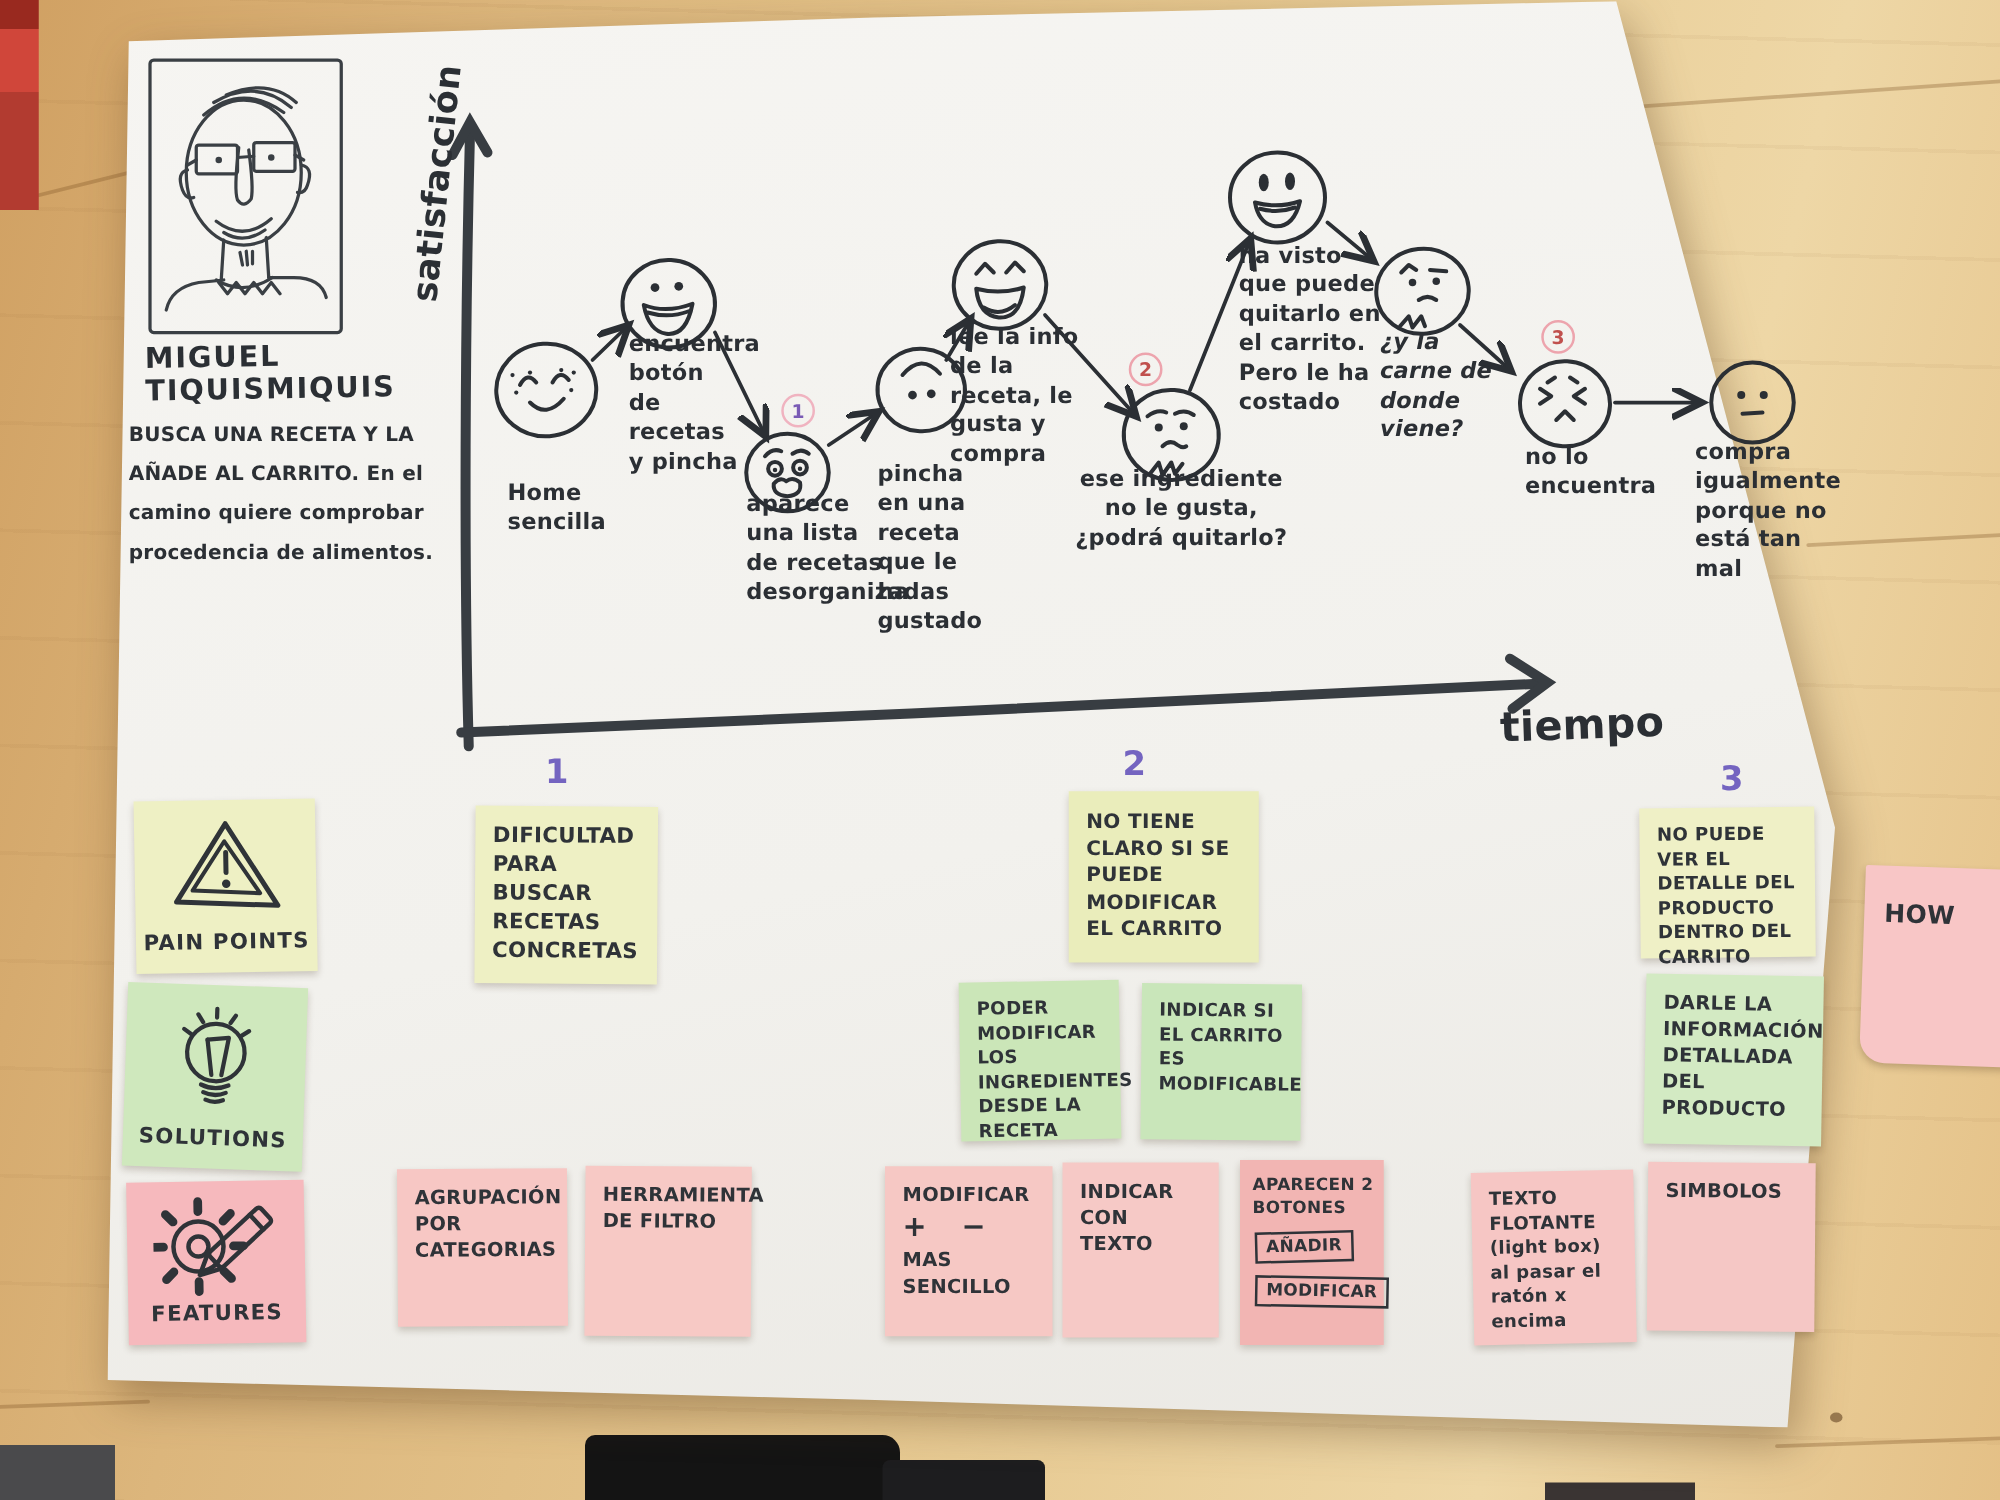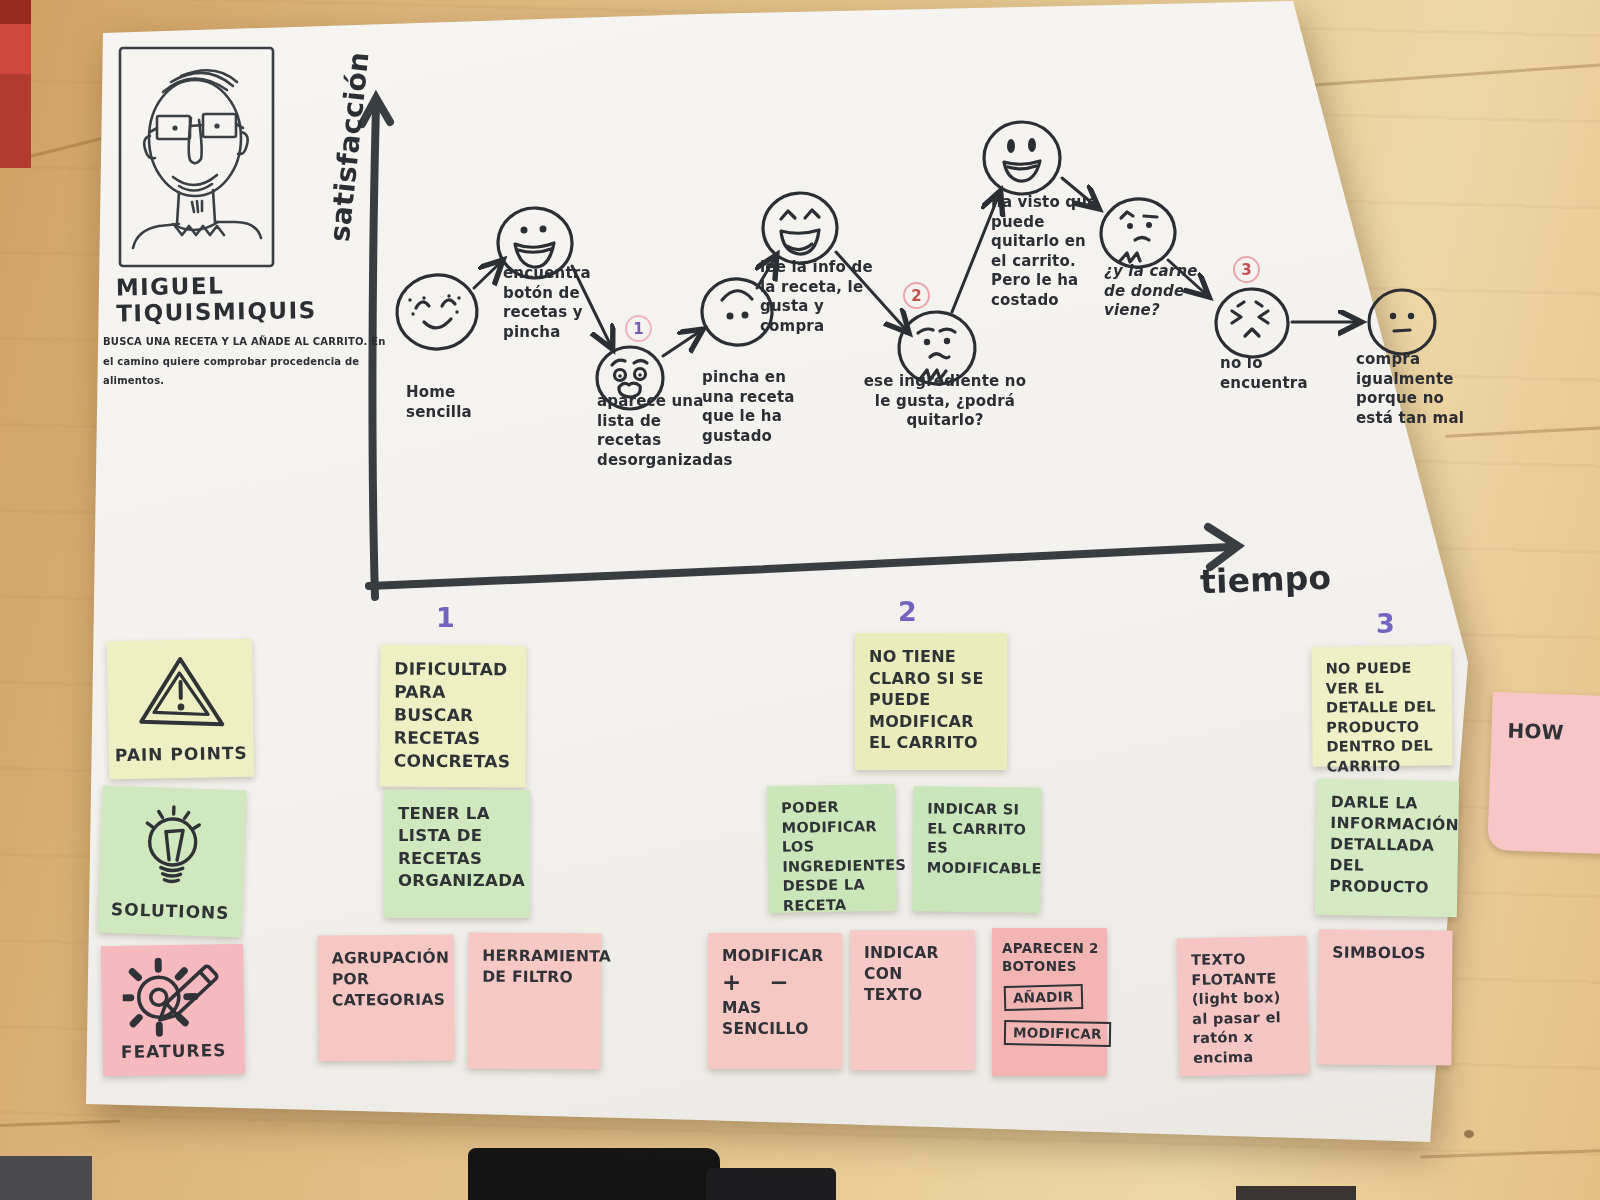--- a/index.html
+++ b/index.html
@@ -14,23 +14,23 @@
     clip-path:polygon(103px 33px,700px 14px,1293px 1px,1468px 662px,1430px 1142px,700px 1120px,86px 1104px);}
   .stage{position:absolute;inset:0;z-index:3;}
   .overlay{position:absolute;left:0;top:0;pointer-events:none;}
   .overlay .face ellipse,.overlay .face path,.overlay .face circle{fill:none;stroke:#2b2f34;stroke-width:3.2;stroke-linecap:round;stroke-linejoin:round;}
   .overlay .face .dot{fill:#2b2f34;stroke:none;}
   .overlay .axis{fill:none;stroke:#383d42;stroke-width:8;stroke-linecap:round;}
   .overlay .arrow{fill:none;stroke:#2b2f34;stroke-width:3;stroke-linecap:round;}
   .overlay .sketch path,.overlay .sketch rect,.overlay .sketch ellipse,.overlay .sketch circle{fill:none;stroke:#3a3f44;stroke-width:2.6;stroke-linecap:round;stroke-linejoin:round;}
   .overlay .sketch .dot{fill:#3a3f44;stroke:none;}
   .hand{color:#2b2f34;font-weight:600;letter-spacing:.2px;}
-  .cap{position:absolute;font-size:15px;line-height:1.3;}
+  .cap{position:absolute;font-size:18px;line-height:1.3;}
   .persona-name{position:absolute;left:116px;top:272px;width:280px;font-size:23px;letter-spacing:1.5px;transform:rotate(-1deg);}
-  .persona-desc{position:absolute;left:103px;top:332px;width:292px;font-size:10px;line-height:1.95;}
+  .persona-desc{position:absolute;left:103px;top:332px;width:292px;font-size:16px;line-height:1.95;}
   .ylabel{position:absolute;left:252px;top:128px;width:195px;font-size:28px;transform:rotate(-84deg);}
   .xlabel{position:absolute;left:1200px;top:560px;font-size:33px;transform:rotate(-2deg);}
   .colnum{position:absolute;color:#7464c0;font-size:27px;font-weight:600;}
   .marker{position:absolute;width:27px;height:27px;border:2px solid #eda4ad;border-radius:50%;
     color:#c0504d;font-size:15px;font-weight:700;display:flex;align-items:center;justify-content:center;box-sizing:border-box;}
   .note{position:absolute;box-sizing:border-box;padding:13px 10px 8px 14px;font-weight:700;color:#2f3338;
     box-shadow:0 3px 6px rgba(60,40,20,.22);line-height:1.35;letter-spacing:.3px;font-size:16.5px;}
   .note.cat{display:flex;flex-direction:column;align-items:center;justify-content:space-between;padding:12px 6px 12px;text-align:center;}
   .note.cat .lbl{font-size:17px;letter-spacing:1px;}
   .hand-box{border:2.5px solid #2f3338;padding:1px 7px 2px;margin:10px 0 0 2px;font-size:13.5px;width:max-content;}
@@ -261,21 +261,20 @@
         </g>
       </g>
     </svg>
     <div class="lbl">FEATURES</div>
   </div>
 
   <div class="note" style="left:380px;top:645px;width:146px;height:142px;background:#eef0c4;transform:rotate(.4deg);font-size:17px;">DIFICULTAD PARA BUSCAR RECETAS CONCRETAS</div>
   <div class="note" style="left:855px;top:633px;width:152px;height:137px;background:#eaedbb;font-size:16px;">NO TIENE CLARO SI SE PUEDE MODIFICAR EL CARRITO</div>
   <div class="note" style="left:1312px;top:646px;width:140px;height:120px;background:#eff0c6;transform:rotate(-.6deg);font-size:14.5px;">NO PUEDE VER EL DETALLE DEL PRODUCTO DENTRO DEL CARRITO</div>
 
-  <div class="note" style="left:384px;top:790px;width:146px;height:128px;background:#cfe8bd;">TENER LA LISTA DE RECETAS ORGANIZADA</div>
   <div class="note" style="left:768px;top:785px;width:128px;height:127px;background:#cbe6b8;transform:rotate(-1deg);font-size:14.5px;">PODER MODIFICAR LOS INGREDIENTES DESDE LA RECETA</div>
   <div class="note" style="left:913px;top:787px;width:128px;height:125px;background:#c9e6ba;transform:rotate(.6deg);font-size:14.5px;">INDICAR SI EL CARRITO ES MODIFICABLE</div>
   <div class="note" style="left:1316px;top:780px;width:142px;height:136px;background:#d3eac3;transform:rotate(1deg);font-size:15.5px;">DARLE LA INFORMACIÓN DETALLADA DEL PRODUCTO</div>
 
   <div class="note" style="left:468px;top:933px;width:133px;height:136px;background:#f7c9c5;transform:rotate(.4deg);font-size:15.5px;">HERRAMIENTA DE FILTRO</div>
   <div class="note" style="left:318px;top:935px;width:136px;height:126px;background:#f7c7c4;transform:rotate(-.4deg);font-size:15.5px;">AGRUPACIÓN POR CATEGORIAS</div>
 
   <div class="note" style="left:708px;top:933px;width:134px;height:136px;background:#f6c8c4;font-size:15.5px;">
     <div>MODIFICAR</div>
     <div style="font-size:23px;letter-spacing:10px;">+ −</div>

